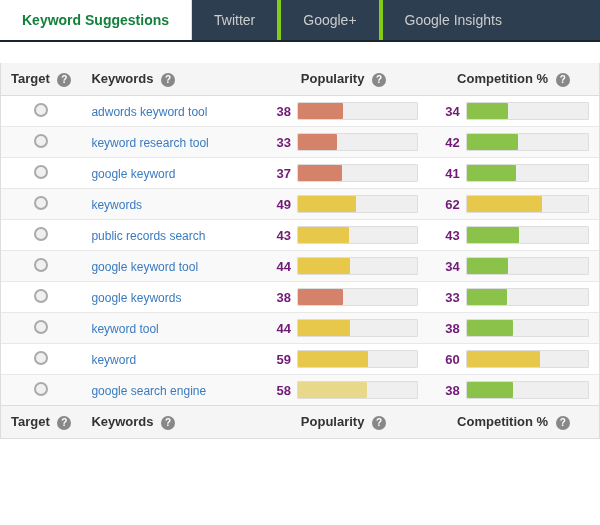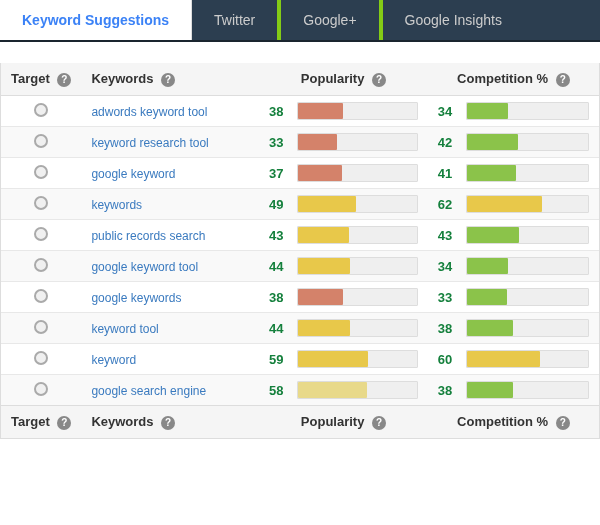--- a/index.html
+++ b/index.html
@@ -19,21 +19,21 @@
     .tab {
       padding: 12px 22px;
       color: #ccc;
       cursor: pointer;
       font-size: 14px;
       font-weight: normal;
       border-right: 4px solid #84cc16;
     }
     .tab.active {
       background: #fff;
-      color: #3b82f6;
+      color: #15803d;
       font-weight: bold;
       border-right: 1px solid #ddd;
       text-align: center;
     }
     .tab:last-child { border-right: none; }
 
     
     .table-container {
       border: 1px solid #ddd;
       border-top: none;
@@ -92,22 +92,22 @@
     
     .bar-cell {
       display: flex;
       align-items: center;
       gap: 6px;
     }
     .bar-value {
       font-weight: bold;
       font-size: 13px;
       min-width: 22px;
-      text-align: left;
-      color: #15803d;
+      text-align: right;
+      color: #701a75;
     }
     .bar-track {
       flex: 1;
       height: 18px;
       background: #efefef;
       border: 1px solid #ddd;
       position: relative;
       border-radius: 1px;
     }
     .bar-fill {

